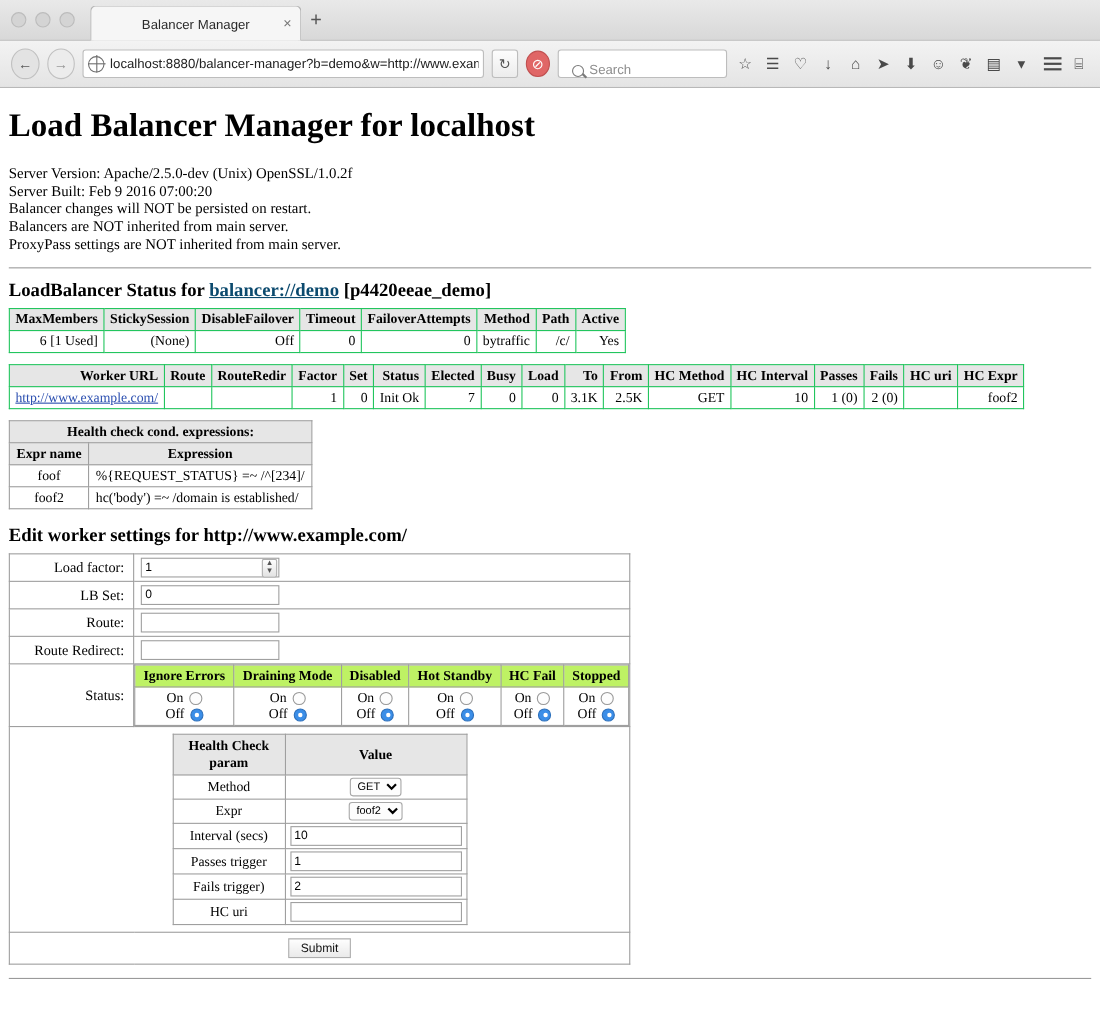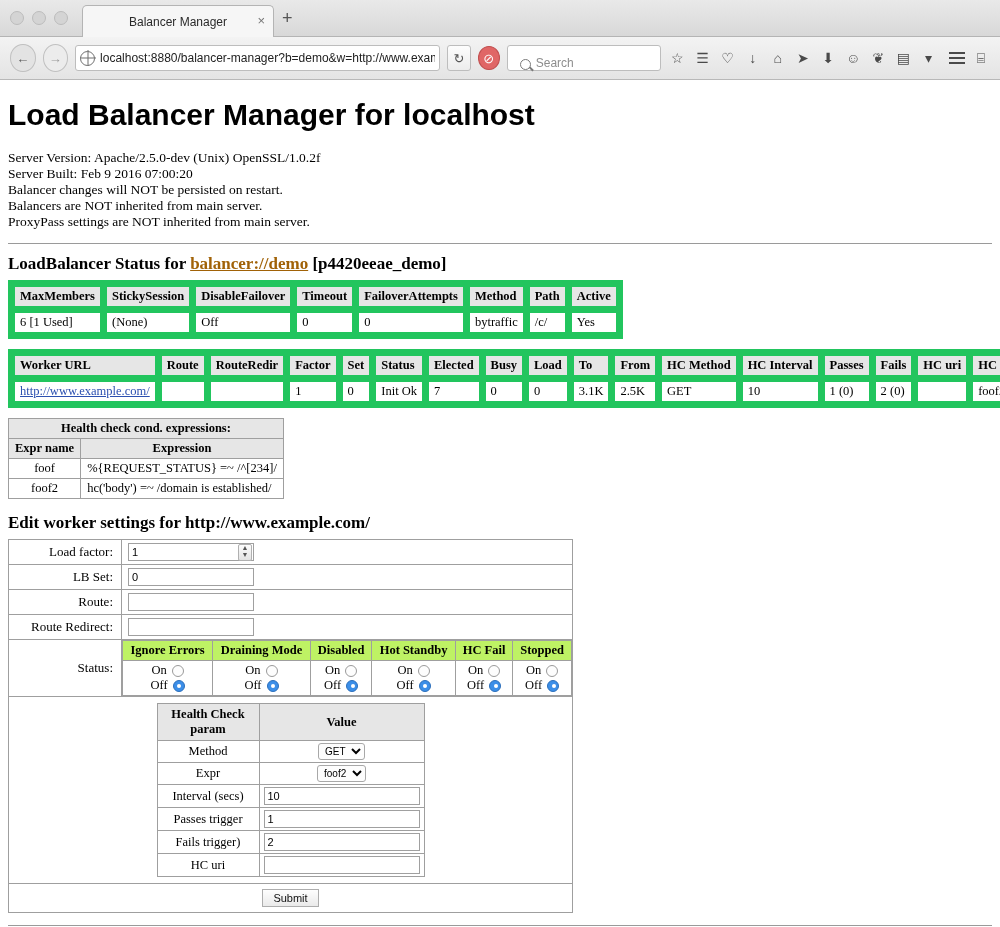--- a/index.html
+++ b/index.html
@@ -191,59 +191,59 @@
     padding: 14px 8px 0 8px;
     font-family: "Liberation Serif", serif;
     font-size: 13px;
     color: #000;
     background: #fff;
     height: 846px;
     overflow: hidden;
     box-sizing: border-box;
   }
   h1 {
-    font-family: Liberation Sans, sans-serif;
+    font-family: Liberation Serif, serif;
     font-size: 30px;
     margin: 4px 0 18px 0;
     font-weight: bold;
   }
   h3 {
     font-family: "Liberation Serif", serif;
     font-size: 17px;
     margin: 8px 0 6px 0;
     font-weight: bold;
   }
   .info-lines div {
     font-size: 13.5px;
     line-height: 16px;
   }
   hr {
     border: none;
     border-top: 1px solid #9a9a9a;
     margin: 13px 0 10px 0;
   }
   a.demo-link {
-    color: #a16207;
+    color: #0c4a6e;
     text-decoration: underline;
   }
   a.worker-link {
     color: #2b4fb0;
     text-decoration: underline;
   }
 
   table.data {
     border-collapse: collapse;
     font-size: 12.5px;
     font-family: "Liberation Serif", serif;
     margin-bottom: 10px;
   }
   table.data th, table.data td {
-    border: 7px solid #22c55e;
+    border: 1px solid #22c55e;
     padding: 2px 5px;
-    text-align: left;
+    text-align: right;
     white-space: nowrap;
   }
   table.data th {
     background: #e6e6e6;
     font-weight: bold;
   }
   td.left { text-align: left; }
 
   
   table.hc {

